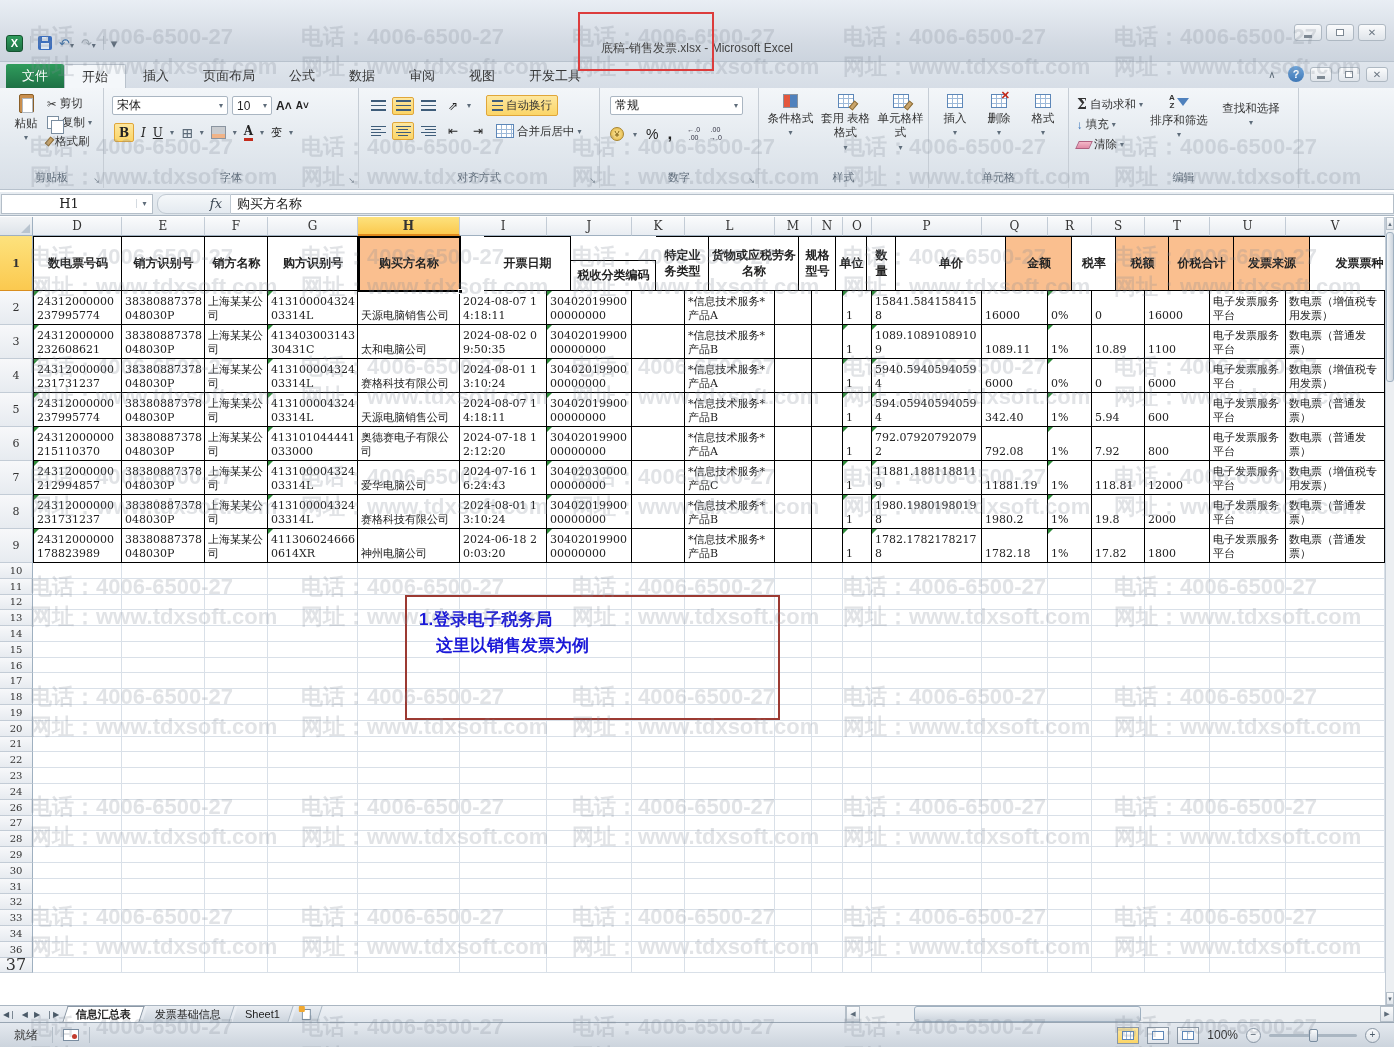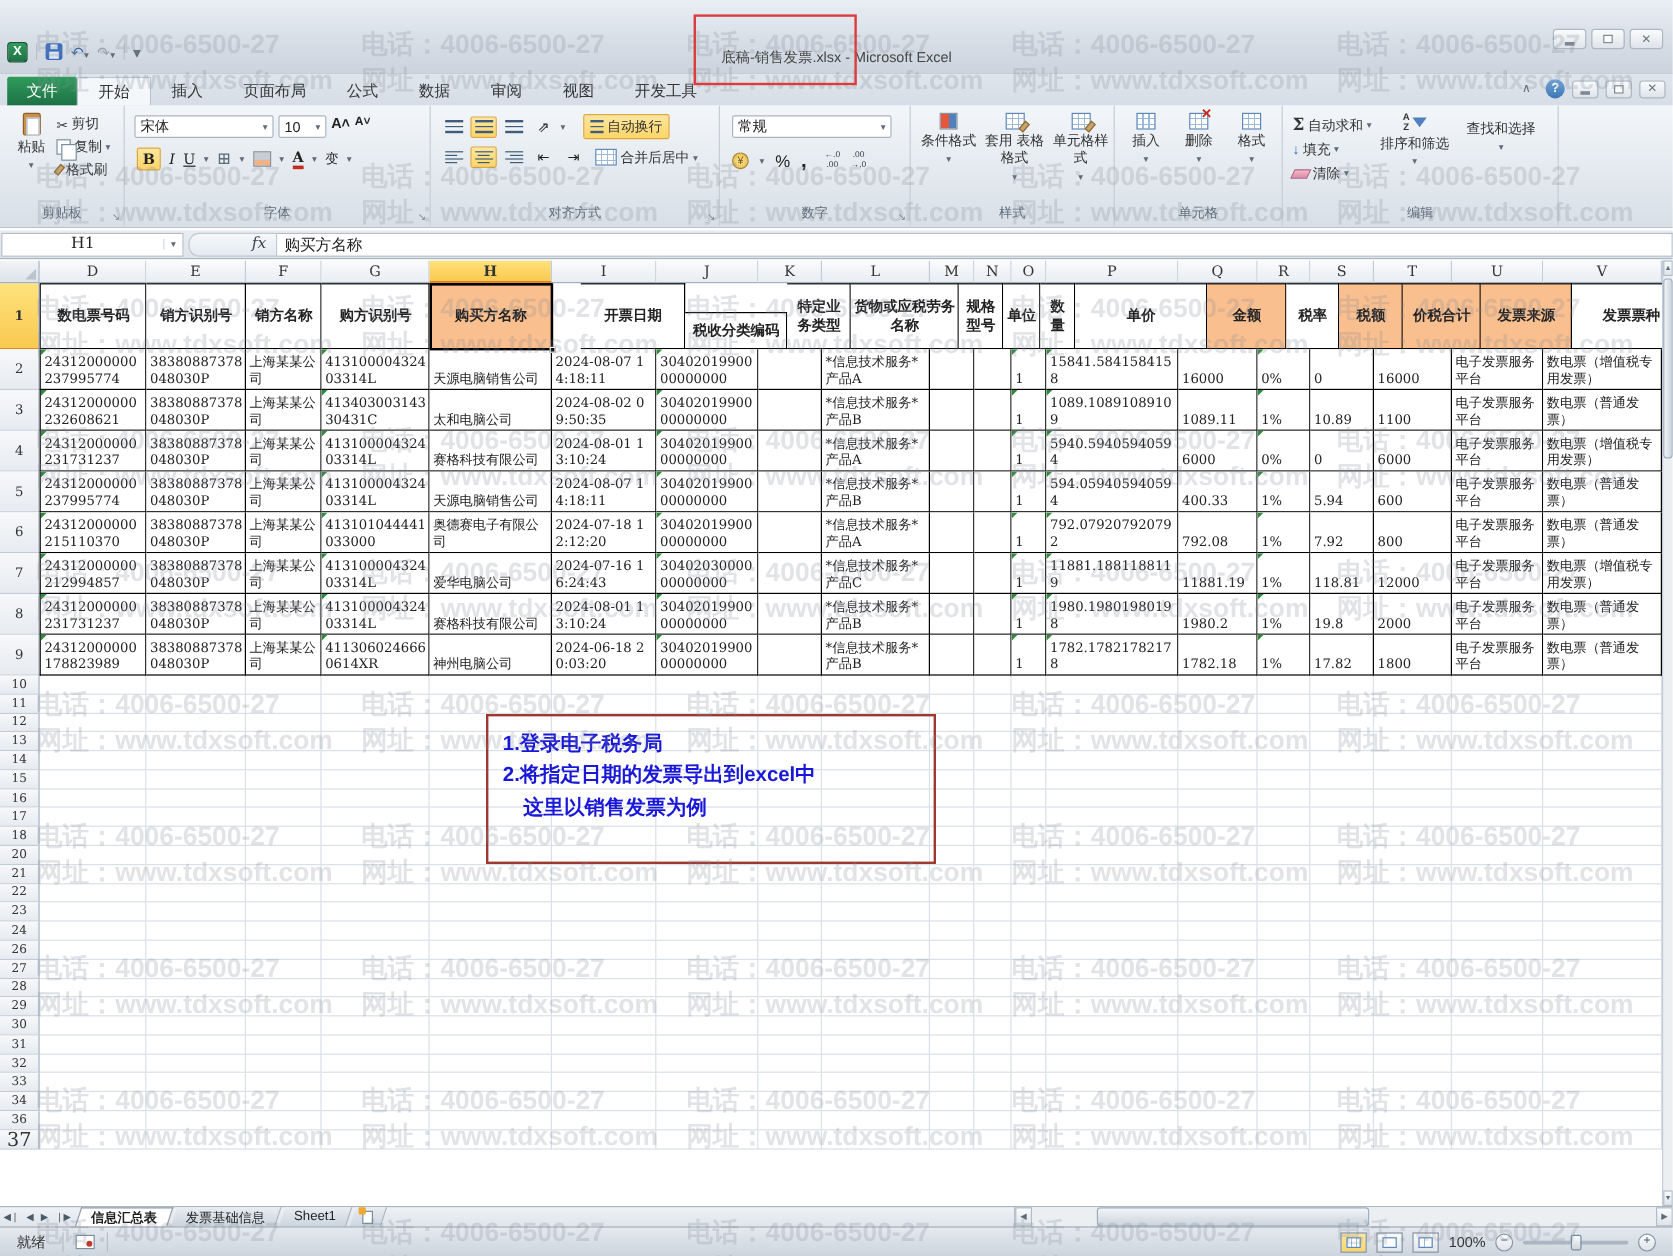--- a/index.html
+++ b/index.html
@@ -210,21 +210,21 @@
             <span class="brush-tip" style="position:static;display:inline-block;"></span>
             <span>格式刷</span>
           </div>
       </div>
     </div>
     <div class="glabel">剪贴板</div>
     <span class="launcher">↘</span>
   </div>
 
   <div class="rgroup" style="left:104px;width:255px;">
-    <div style="display:flex;gap:4px;padding:8px 0 0 8px;align-items:flex-start;">
+    <div style="display:flex;gap:4px;padding:8px 0 0 8px;align-items:center;">
       <div class="selbox" style="width:116px;">
           <span>宋体</span>
           <span class="caret">▾</span>
         </div>
       <div class="selbox" style="width:40px;">
           <span>10</span>
           <span class="caret">▾</span>
         </div>
       <span style="font-size:12px;font-weight:bold;">A˄</span>
       <span style="font-size:10px;font-weight:bold;">A˅</span>
@@ -558,21 +558,21 @@
         <div class="tcell flagged" style="width: 90px;">41310000432403314L</div>
         <div class="tcell" style="width: 102px;">天源电脑销售公司</div>
         <div class="tcell" style="width: 87px;">2024-08-07 14:18:11</div>
         <div class="tcell flagged" style="width: 85px;">3040201990000000000</div>
         <div class="tcell" style="width: 53px;"></div>
         <div class="tcell" style="width: 90px;">*信息技术服务*产品B</div>
         <div class="tcell" style="width: 37px;"></div>
         <div class="tcell" style="width: 31px;"></div>
         <div class="tcell flagged" style="width: 29px;">1</div>
         <div class="tcell flagged" style="width: 110px;">594.059405940594</div>
-        <div class="tcell" style="width: 66px;">400.33</div>
+        <div class="tcell" style="width: 66px;">342.40</div>
         <div class="tcell flagged" style="width: 44px;">1%</div>
         <div class="tcell" style="width: 53px;">5.94</div>
         <div class="tcell" style="width: 65px;">600</div>
         <div class="tcell" style="width: 76px;">电子发票服务平台</div>
         <div class="tcell" style="width: 99px;">数电票（普通发票）</div>
       </div>
       <div class="grow" style="height: 34px;">
         <div class="gut">6</div>
         <div class="tcell flagged first" style="width: 89px;">24312000000215110370</div>
         <div class="tcell" style="width: 83px;">38380887378048030P</div>
@@ -852,20 +852,42 @@
         <div class="ecell" style="width: 29px;"></div>
         <div class="ecell" style="width: 110px;"></div>
         <div class="ecell" style="width: 66px;"></div>
         <div class="ecell" style="width: 44px;"></div>
         <div class="ecell" style="width: 53px;"></div>
         <div class="ecell" style="width: 65px;"></div>
         <div class="ecell" style="width: 76px;"></div>
         <div class="ecell" style="width: 99px;"></div>
       </div>
       <div class="grow" style="height: 15.7857px;">
+        <div class="gut" style="font-size: 10px;">19</div>
+        <div class="ecell" style="width: 89px;"></div>
+        <div class="ecell" style="width: 83px;"></div>
+        <div class="ecell" style="width: 63px;"></div>
+        <div class="ecell" style="width: 90px;"></div>
+        <div class="ecell" style="width: 102px;"></div>
+        <div class="ecell" style="width: 87px;"></div>
+        <div class="ecell" style="width: 85px;"></div>
+        <div class="ecell" style="width: 53px;"></div>
+        <div class="ecell" style="width: 90px;"></div>
+        <div class="ecell" style="width: 37px;"></div>
+        <div class="ecell" style="width: 31px;"></div>
+        <div class="ecell" style="width: 29px;"></div>
+        <div class="ecell" style="width: 110px;"></div>
+        <div class="ecell" style="width: 66px;"></div>
+        <div class="ecell" style="width: 44px;"></div>
+        <div class="ecell" style="width: 53px;"></div>
+        <div class="ecell" style="width: 65px;"></div>
+        <div class="ecell" style="width: 76px;"></div>
+        <div class="ecell" style="width: 99px;"></div>
+      </div>
+      <div class="grow" style="height: 15.7857px;">
         <div class="gut" style="font-size: 10px;">20</div>
         <div class="ecell" style="width: 89px;"></div>
         <div class="ecell" style="width: 83px;"></div>
         <div class="ecell" style="width: 63px;"></div>
         <div class="ecell" style="width: 90px;"></div>
         <div class="ecell" style="width: 102px;"></div>
         <div class="ecell" style="width: 87px;"></div>
         <div class="ecell" style="width: 85px;"></div>
         <div class="ecell" style="width: 53px;"></div>
         <div class="ecell" style="width: 90px;"></div>
@@ -1217,21 +1239,20 @@
 </div>
 <div id="vscroll" class="abs">
   <span class="vs-arrow">▲</span>
   <span id="vs-thumb"></span>
   <span id="vs-spacer"></span>
   <span class="vs-arrow">▼</span>
 </div>
 
 <div id="annobox" class="abs">
   <div>1.登录电子税务局</div>
-  <div>2.将指定日期的发票导出到excel中</div>
   <div class="indent">这里以销售发票为例</div>
 </div>
 
 <div id="tabbar" class="abs">
   <div class="navbtns">
     <span>◀❘</span>
     <span>◀</span>
     <span>▶</span>
     <span>❘▶</span>
   </div>

